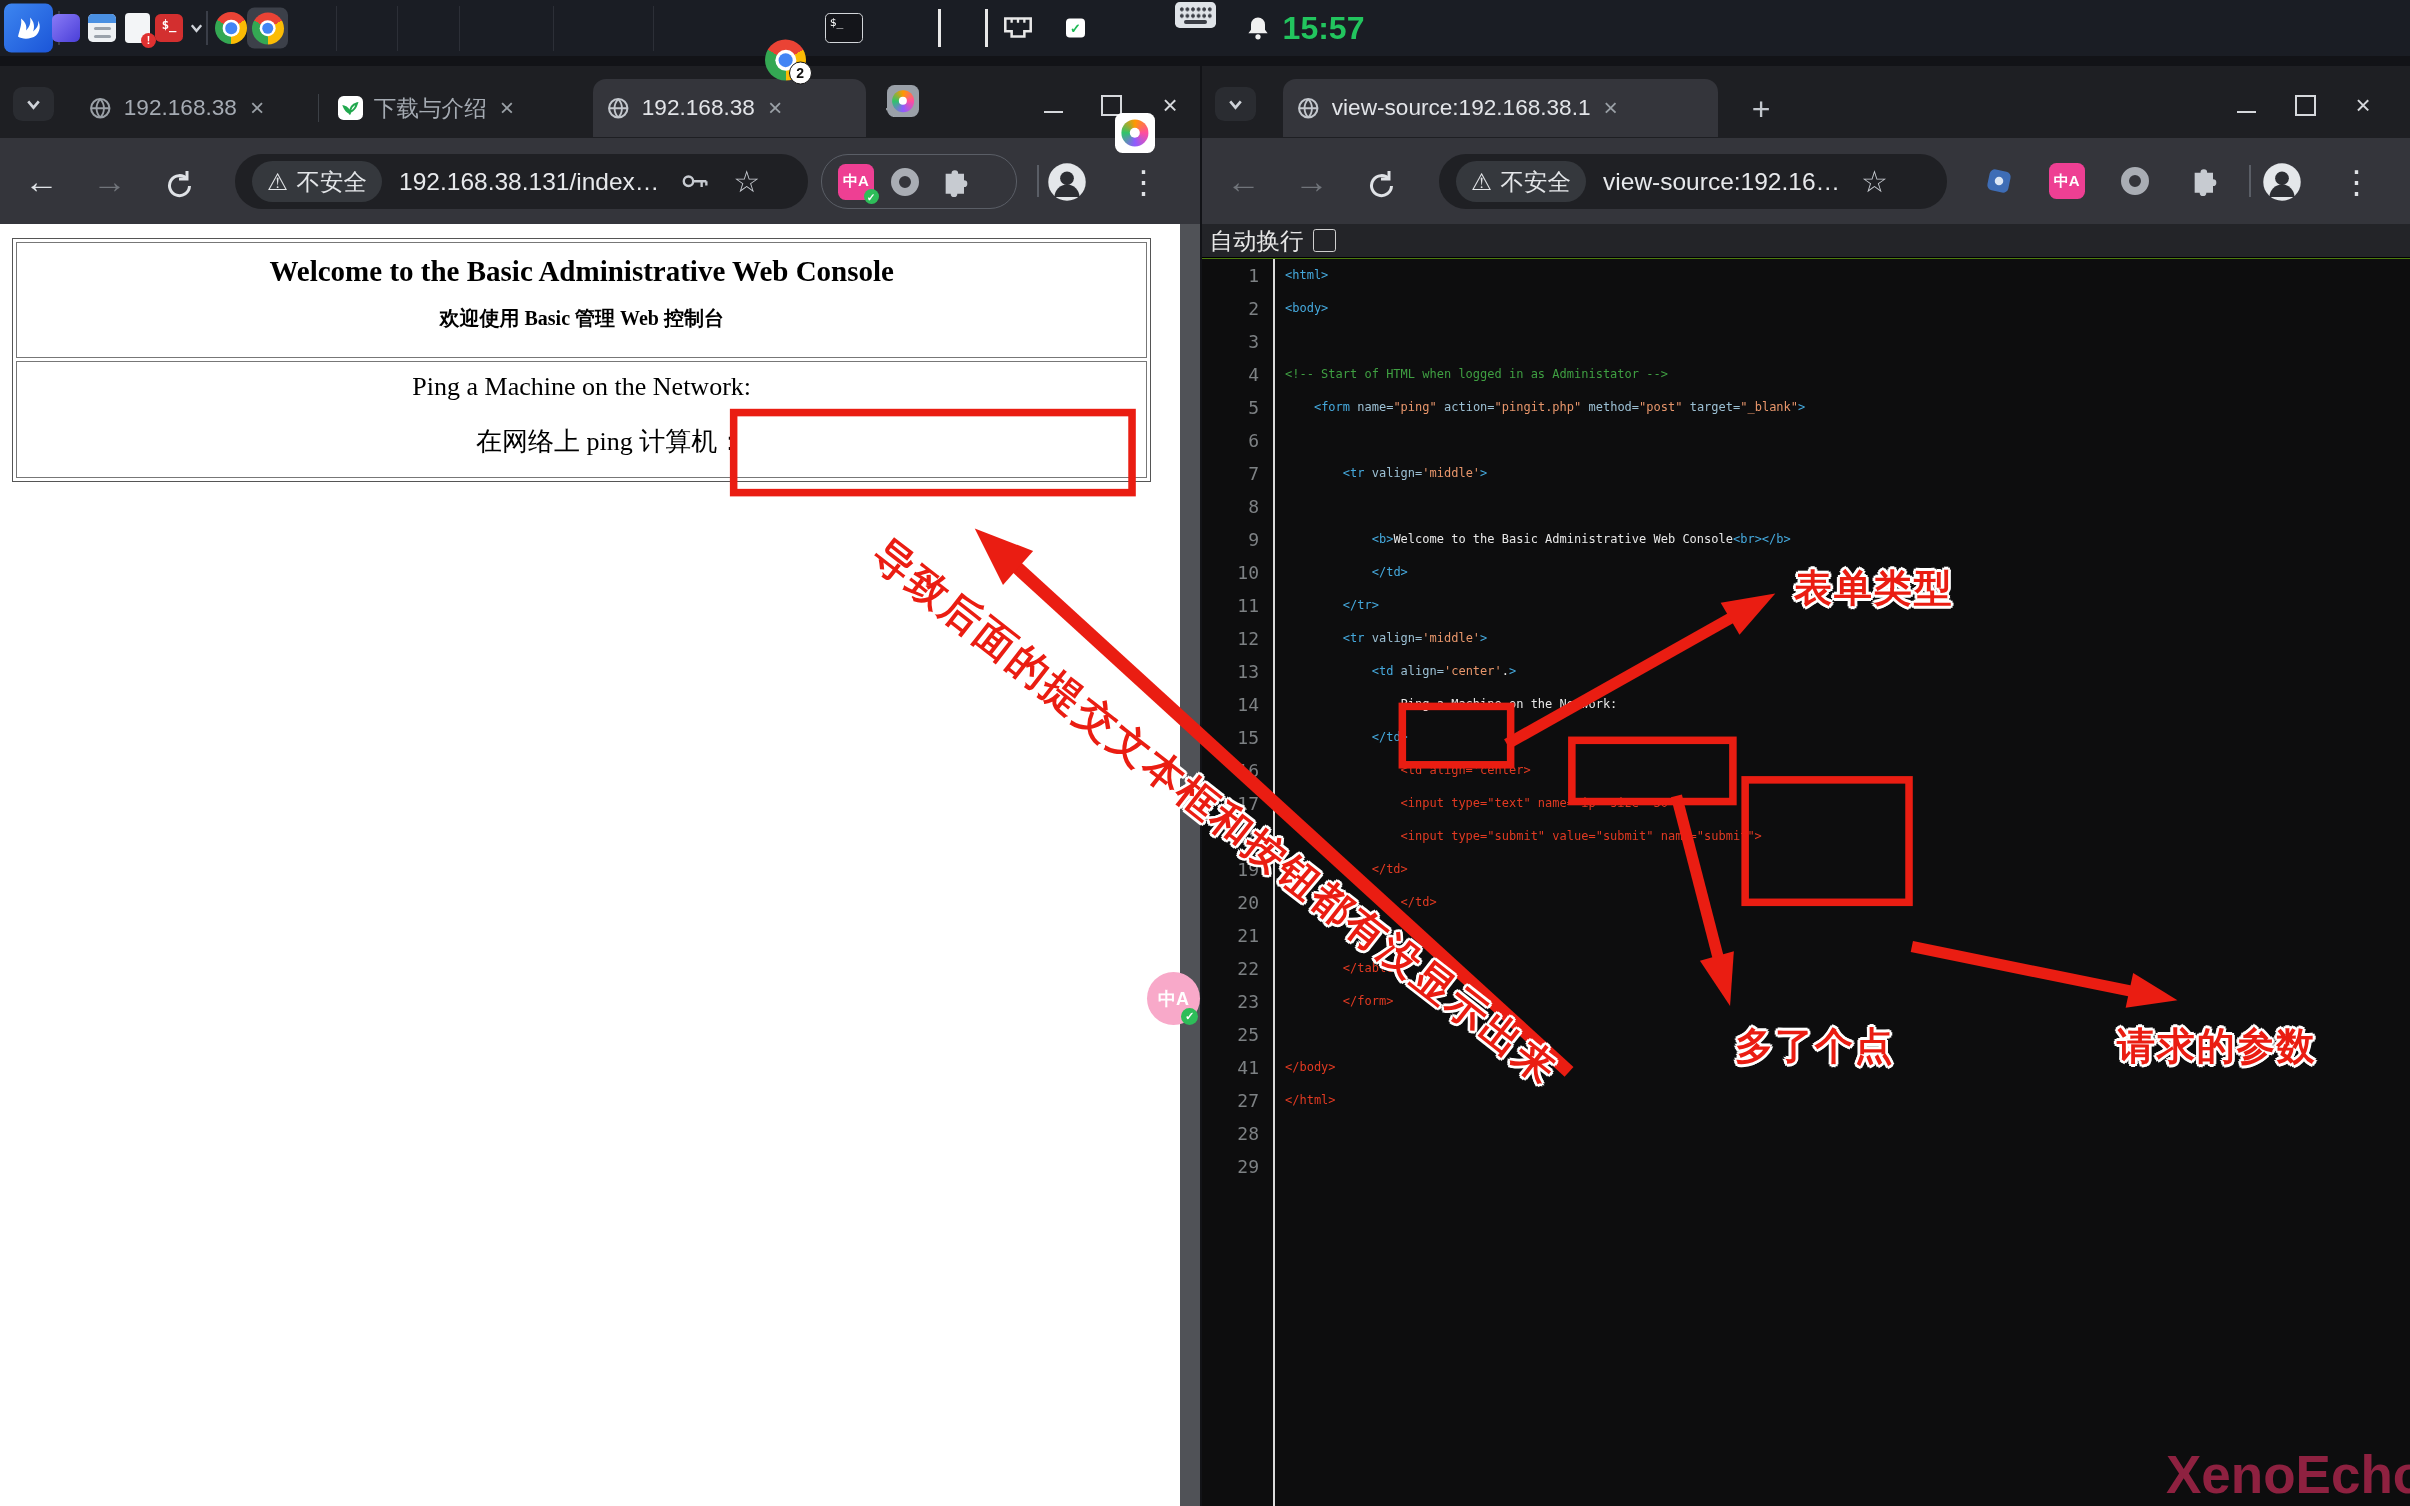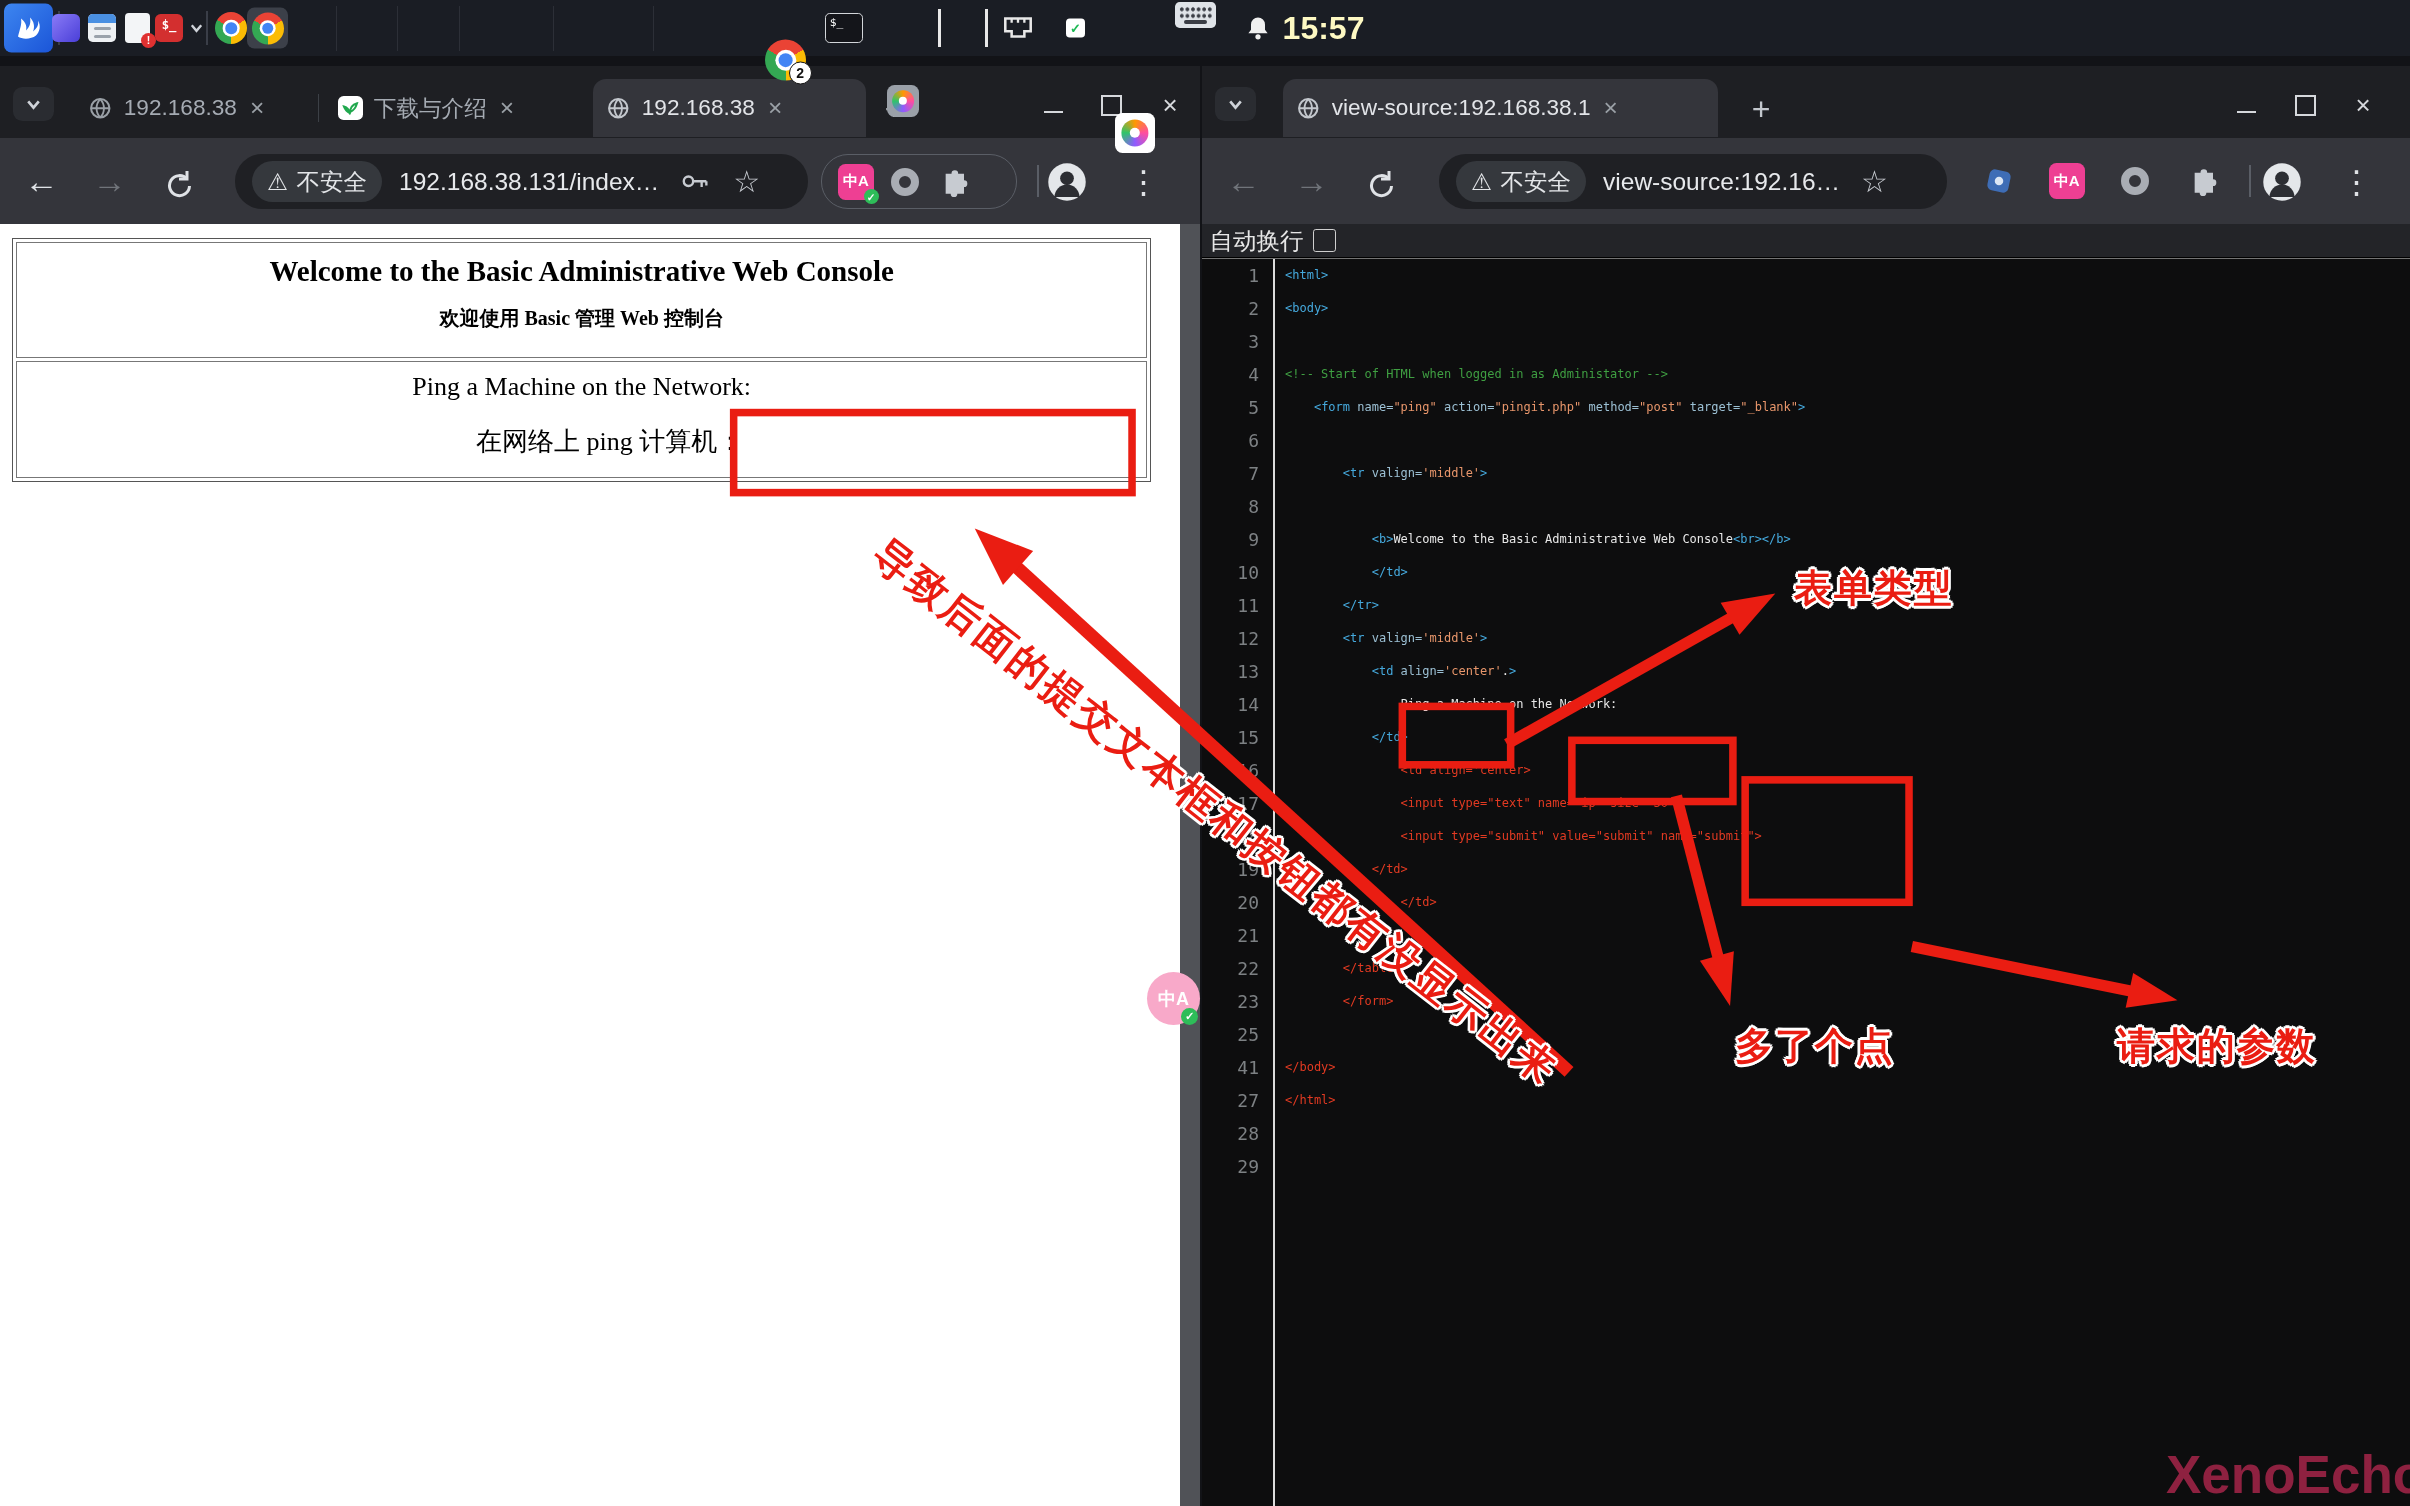--- a/index.html
+++ b/index.html
@@ -41,24 +41,24 @@
   .wsep1{left:938px;top:9.4px;height:38px;width:2.8px;background:#e8e8e8;position:absolute;}
   .wsep2{left:985px;top:9.4px;height:38px;width:2.8px;background:#e8e8e8;position:absolute;}
   .eth-ic{left:1000px;width:36px;height:32px;}
   .greenv-ic{left:1066px;width:19px;height:19px;border-radius:3.8px;background:#fff;color:#1db954;font-size:13px;font-weight:bold;}
   .swirl-white{left:1115px;width:40px;height:40px;background:#fff;}
   .kb-ic{left:1175px;width:41px;height:26px;border-radius:4.7px;background:#dfe3e8;position:absolute;}
   .kb-dots{position:absolute;left:3.8px;top:3.8px;right:3.8px;height:13px;
            background-image:radial-gradient(#3a3d45 1.5px,transparent 1.9px);background-size:5.6px 6.6px;}
   .kb-bar{position:absolute;left:9.4px;bottom:3.8px;right:9.4px;height:3.8px;background:#3a3d45;border-radius:1.9px;}
   .bell-ic{left:1243px;width:30px;height:32px;}
-  .clock{left:1286px;width:75px;height:38px;color:#fef9c3;font-size:32px;font-weight:600;}
+  .clock{left:1286px;width:75px;height:38px;color:#22c55e;font-size:32px;font-weight:600;}
 
   
-  .win{position:absolute;top:66px;height:1441px;background:#737373;z-index:2;}
+  .win{position:absolute;top:66px;height:1441px;background:#4d7c0f;z-index:2;}
   .win-left{left:0;width:1200px;}
   .win-right{left:1202px;width:1208px;}
   .tabstrip{position:absolute;left:0;top:0;right:0;height:72px;background:#1e1f23;}
   .tabsearch{position:absolute;left:13px;top:21px;width:41px;height:34px;border-radius:9.4px;background:#2a2c31;display:flex;align-items:center;justify-content:center;}
   .tab{position:absolute;top:13px;height:58px;display:flex;align-items:center;padding:0 13px;box-sizing:border-box;color:#a5abb3;font-size:22.6px;}
   .tab.active{background:#34353b;border-radius:13px 13px 0 0;color:#e2e4e8;}
   .tab .favicon{width:24.5px;height:24.5px;margin-right:11.3px;flex:none;}
   .tab .t-title{max-width:174px;overflow:hidden;white-space:nowrap;}
   .tab .t-close{margin-left:13px;font-size:24.5px;color:#9aa0a6;}
   .tab-sep{position:absolute;top:28px;width:0.9px;height:28px;background:#3c4046;}

